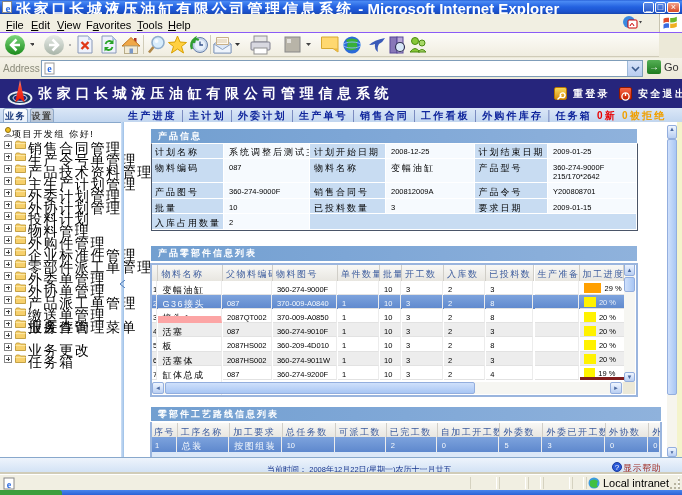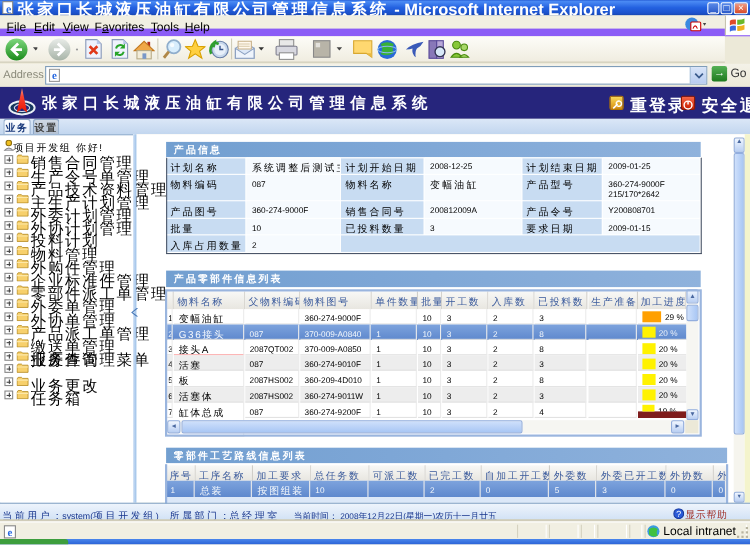--- a/index.html
+++ b/index.html
@@ -3,37 +3,37 @@
 <style>
 *{margin:0;padding:0;box-sizing:border-box}
 body{width:682px;height:495px;overflow:hidden;font-family:"Liberation Sans",sans-serif;position:relative;background:#ECE9D8}
 .abs{position:absolute}
 
 #titlebar{left:0;top:0;width:682px;height:14px;background:linear-gradient(#2a62d8 0%,#4a8af4 10%,#2361e0 50%,#1c52cc 85%,#1846ac 100%)}
 #titletxt{left:16px;top:0px;color:#fff;font-weight:bold;font-size:15px;white-space:nowrap}
 .ls3{letter-spacing:2.8px}
 .btn{position:absolute;top:1.5px;width:11px;height:11px;border:1px solid #fff;border-radius:2px;color:#fff;font-size:9px;line-height:9px;text-align:center}
 
-#menubar{left:0;top:14px;width:682px;height:19px;background:#f1efe2;border-bottom:7px solid #8b5cf6;font-size:11px;color:#000}
+#menubar{left:0;top:14px;width:682px;height:19px;background:#f1efe2;border-bottom:1px solid #8b5cf6;font-size:11px;color:#000}
 #menubar span{position:absolute;top:5px}
 #flagbox{position:absolute;left:659px;top:0px;width:23px;height:18px;background:#fff;border-left:1px solid #c8c4b0}
 
 #toolbar{left:0;top:33px;width:659px;height:24px;background:linear-gradient(#fdfcf8,#f0ede0);border-bottom:1px solid #cfcbb8}
 
 #addrbar{left:0;top:58px;width:682px;height:21px;background:linear-gradient(#f4f2e8,#ece9d8)}
 #addrlabel{position:absolute;left:3px;top:5px;font-size:10px;color:#8a8a7a}
 #addrinput{position:absolute;left:41px;top:2px;width:602px;height:17px;background:#fff;border:1px solid #7f9db9;font-size:11px;color:#000}
 #addrtxt{position:absolute;left:17px;top:1px;white-space:nowrap}
 #addrdrop{position:absolute;right:0px;top:0px;width:15px;height:15px;background:linear-gradient(#d8e4f8,#b8ccf0);border-left:1px solid #9db9d8;color:#3a5a8c;font-size:7px;text-align:center;line-height:15px}
 #gobtn{position:absolute;left:647px;top:2px;width:14px;height:14px;background:linear-gradient(#55b055,#1e7a1e);border-radius:2px;color:#fff;text-align:center;font-size:10px;line-height:13px;font-weight:bold}
 #gotxt{position:absolute;left:664px;top:3px;font-size:11px;color:#333}
 
 #banner{left:0;top:79px;width:682px;height:29px;background:#26257c}
 #bannertitle{position:absolute;left:38px;top:6px;color:#fff;font-weight:bold;font-size:14px;letter-spacing:4.7px;white-space:nowrap}
-.bannerlink{position:absolute;top:8px;color:#fff;font-size:15px;font-weight:bold;letter-spacing:2.3px;white-space:nowrap}
+.bannerlink{position:absolute;top:8px;color:#fff;font-size:10px;font-weight:bold;letter-spacing:2.3px;white-space:nowrap}
 .bicon{position:absolute;top:8px;width:13px;height:13px;border-radius:2px}
 
 #tabrow{left:0;top:108px;width:682px;height:14px;background:linear-gradient(#dbe7f7,#c2d6ef)}
 .tab{position:absolute;top:0px;height:14px;font-size:9px;font-weight:bold;letter-spacing:1.6px;text-align:center;line-height:14px;border:1px solid #8fa8c8;border-bottom:none;border-radius:3px 3px 0 0;color:#1a3a7c}
 #tab1{left:3px;width:25px;background:linear-gradient(#fdfeff,#e8f0fa)}
 #tab2{left:30px;width:24px;background:linear-gradient(#d0d8e4,#b4c2d4);color:#444}
 #mainmenu{position:absolute;left:128px;top:1px;font-size:10px;font-weight:bold;color:#10269c;white-space:nowrap;letter-spacing:2.2px}
 #mainmenu .sep{color:#5a6aac;letter-spacing:0;padding:0 3px}
 #mainmenu .red{color:#e80000}
 #mainmenu .org{color:#f0a000}
@@ -233,20 +233,21 @@
 <div class="bannerlink" style="left:573px">重登录</div>
 <div class="bicon" style="left:619px;background:linear-gradient(#f86848,#c82000);border:1px solid #901800"><svg width="11" height="11">
         <circle cx="5.5" cy="5.5" r="3.6" fill="none" stroke="#fff" stroke-width="1.3"></circle>
         <path d="M5.5 2 V5" stroke="#fff" stroke-width="1.3"></path>
       </svg></div>
 <div class="bannerlink" style="left:638px">安全退出</div>
 </div>
 <div class="abs" id="tabrow">
 <div class="tab" id="tab1">业务</div>
 <div class="tab" id="tab2">设置</div>
+<div id="mainmenu">生产进度<span class="sep">│</span>主计划<span class="sep">│</span>外委计划<span class="sep">│</span>生产单号<span class="sep">│</span>销售合同<span class="sep">│</span>工作看板<span class="sep">│</span>外购件库存<span class="sep">│</span>任务箱 <span class="red">0新</span> <span class="org">0被拒绝</span></div>
 </div>
 <div class="abs" id="main">
 <div style="position:absolute;left:0;top:0;width:1px;height:335px;background:#b8cce4"></div>
 <div id="tree">
 <svg style="position:absolute;left:3px;top:4px" width="10" height="10">
         <circle cx="5" cy="3" r="2.5" fill="#f0c020" stroke="#907010"></circle>
         <path d="M1 10 Q5 5 9 10 Z" fill="#c8c8d8" stroke="#888"></path>
       </svg>
 <div class="treetop">项目开发组 你好!</div>
 <div id="treeitems">
@@ -436,21 +437,21 @@
       <div class="cell pcell" style="left:380px;top:172.79999999999998px;width:21.100000000000023px;height:14.2px;background:transparent;color:#f4f8fc;border-bottom:1px solid #e2e2e2">10</div>
       <div class="cell pcell" style="left:402.1px;top:172.79999999999998px;width:41px;height:14.2px;background:transparent;color:#f4f8fc;border-bottom:1px solid #e2e2e2">3</div>
       <div class="cell pcell" style="left:444.1px;top:172.79999999999998px;width:41.099999999999966px;height:14.2px;background:transparent;color:#f4f8fc;border-bottom:1px solid #e2e2e2">2</div>
       <div class="cell pcell" style="left:486.2px;top:172.79999999999998px;width:47.30000000000001px;height:14.2px;background:transparent;color:#f4f8fc;border-bottom:1px solid #e2e2e2">8</div>
       <div class="cell pcell" style="left:534.5px;top:172.79999999999998px;width:44px;height:14.2px;background:transparent;color:#f4f8fc;border-bottom:1px solid #e2e2e2"></div>
       <div class="cell" style="left:579.5px;top:172.79999999999998px;width:44px;height:14.2px;border-bottom:1px solid #e2e2e2;background:transparent;color:#f4f8fc">
         <div style="position:absolute;left:4px;top:2.6px;width:12.4px;height:10px;background:#fff200"></div>
         <span style="position:absolute;left:19.4px;top:3.6px;font-size:7.5px;color:#e8eef8">20 %</span>
       </div>
       <div class="cell pcell" style="left:152px;top:187px;width:5.400000000000006px;height:14.2px;padding-left:1px;border-bottom:1px solid #e2e2e2">3</div>
-      <div class="cell pcell pcjk" style="left:158.4px;top:187px;width:63.5px;height:14.2px;border-bottom:1px solid #fca5a5">接头A</div>
+      <div class="cell pcell pcjk" style="left:158.4px;top:187px;width:63.5px;height:14.2px;border-bottom:7px solid #fca5a5">接头A</div>
       <div class="cell pcell" style="left:223px;top:187px;width:48.99999999999997px;height:14.2px;border-bottom:1px solid #e2e2e2">2087QT002</div>
       <div class="cell pcell" style="left:272.9px;top:187px;width:64.20000000000005px;height:14.2px;border-bottom:1px solid #e2e2e2">370-009-A0850</div>
       <div class="cell pcell" style="left:338.1px;top:187px;width:40.89999999999998px;height:14.2px;border-bottom:1px solid #e2e2e2">1</div>
       <div class="cell pcell" style="left:380px;top:187px;width:21.100000000000023px;height:14.2px;border-bottom:1px solid #e2e2e2">10</div>
       <div class="cell pcell" style="left:402.1px;top:187px;width:41px;height:14.2px;border-bottom:1px solid #e2e2e2">3</div>
       <div class="cell pcell" style="left:444.1px;top:187px;width:41.099999999999966px;height:14.2px;border-bottom:1px solid #e2e2e2">2</div>
       <div class="cell pcell" style="left:486.2px;top:187px;width:47.30000000000001px;height:14.2px;border-bottom:1px solid #e2e2e2">8</div>
       <div class="cell pcell" style="left:534.5px;top:187px;width:44px;height:14.2px;border-bottom:1px solid #e2e2e2"></div>
       <div class="cell" style="left:579.5px;top:187px;width:44px;height:14.2px;border-bottom:1px solid #e2e2e2">
         <div style="position:absolute;left:4px;top:2.6px;width:12.4px;height:10px;background:#fff200"></div>
@@ -501,21 +502,21 @@
       <div class="cell pcell" style="left:152px;top:243.79999999999998px;width:5.400000000000006px;height:14.2px;padding-left:1px;border-bottom:1px solid #e2e2e2">7</div>
       <div class="cell pcell pcjk" style="left:158.4px;top:243.79999999999998px;width:63.5px;height:31px;border-bottom:1px solid #e2e2e2">缸体总成</div>
       <div class="cell pcell" style="left:222.9px;top:243.79999999999998px;width:48.99999999999997px;height:14.2px;border-bottom:1px solid #e2e2e2">087</div>
       <div class="cell pcell" style="left:272.9px;top:243.79999999999998px;width:64.20000000000005px;height:14.2px;border-bottom:1px solid #e2e2e2">360-274-9200F</div>
       <div class="cell pcell" style="left:338.1px;top:243.79999999999998px;width:40.89999999999998px;height:14.2px;border-bottom:1px solid #e2e2e2">1</div>
       <div class="cell pcell" style="left:380px;top:243.79999999999998px;width:21.100000000000023px;height:14.2px;border-bottom:1px solid #e2e2e2">10</div>
       <div class="cell pcell" style="left:402.1px;top:243.79999999999998px;width:41px;height:14.2px;border-bottom:1px solid #e2e2e2">3</div>
       <div class="cell pcell" style="left:444.1px;top:243.79999999999998px;width:41.099999999999966px;height:14.2px;border-bottom:1px solid #e2e2e2">2</div>
       <div class="cell pcell" style="left:486.2px;top:243.79999999999998px;width:47.30000000000001px;height:14.2px;border-bottom:1px solid #e2e2e2">4</div>
       <div class="cell pcell" style="left:534.5px;top:243.79999999999998px;width:44px;height:14.2px;border-bottom:1px solid #e2e2e2"></div>
-      <div class="cell" style="left:579.5px;top:243.79999999999998px;width:44px;height:14.2px;border-bottom:6px solid #7f1d1d">
+      <div class="cell" style="left:579.5px;top:243.79999999999998px;width:44px;height:14.2px;border-bottom:3px solid #7f1d1d">
         <div style="position:absolute;left:4px;top:2.6px;width:11.78px;height:10px;background:#fff200"></div>
         <span style="position:absolute;left:18.78px;top:3.6px;font-size:7.5px;color:#000">19 %</span>
       </div>
       <div style="position:absolute;left:624px;top:141px;width:11px;height:119px;background:#f6f6f2"></div>
       <div class="sbtn" style="left:624px;top:141px;width:11px;height:13px;font-size:6px;line-height:12px">▲</div>
       <div class="sthumb" style="left:624px;top:155px;width:11px;height:15px"></div>
       <div class="sbtn" style="left:624px;top:250px;width:11px;height:10px;font-size:6px;line-height:9px">▼</div>
       <div style="position:absolute;left:152px;top:260px;width:472px;height:12px;background:#f6f6f2"></div>
       <div class="sbtn" style="left:152px;top:260px;width:12px;height:12px;font-size:6px;line-height:11px">◄</div>
       <div class="sthumbh" style="left:165px;top:260px;width:310px;height:12px"></div>
@@ -549,21 +550,20 @@
       <div style="position:absolute;left:151px;top:329.5px;width:510px;height:5.5px;background:#dce8f8"></div>
       <div style="position:absolute;left:150px;top:299.5px;width:512px;height:36px;border-left:2px solid #9ab5de;border-right:2px solid #9ab5de"></div>
       <div style="position:absolute;left:667px;top:3px;width:10px;height:332px;background:#f6f5ee"></div>
       <div class="sbtn" style="left:667px;top:3px;width:10px;height:14px;font-size:6px">▲</div>
       <div class="sthumb" style="left:667px;top:17px;width:10px;height:256px"></div>
       <div class="sbtn" style="left:667px;top:325px;width:10px;height:9.5px;font-size:5px;line-height:9px">▼</div>
     </div>
 <div id="ystrip"></div>
 </div>
 <div class="abs" id="appstatus">
-<span class="abs" style="left:2px;top:5px;letter-spacing:2.4px">当前用户<span style="letter-spacing:0">：</span><span style="letter-spacing:0;font-size:8px">system(</span>项目开发组<span style="letter-spacing:0;font-size:8px">)</span>&nbsp;&nbsp;所属部门<span style="letter-spacing:0">：</span>总经理室</span>
 <span class="abs" style="left:267px;top:6px;letter-spacing:0px;font-size:8px">当前时间<span style="letter-spacing:0">：</span>&nbsp;<span style="letter-spacing:0;font-size:7.5px">2008</span>年<span style="letter-spacing:0;font-size:7.5px">12</span>月<span style="letter-spacing:0;font-size:7.5px">22</span>日<span style="letter-spacing:0;font-size:7.5px">(</span>星期一<span style="letter-spacing:0;font-size:7.5px">)</span>农历十一月廿五</span>
 <svg class="abs" style="left:612px;top:4px" width="10" height="10">
       <circle cx="5" cy="5" r="4.5" fill="#2a5ad8" stroke="#1a3a9c"></circle>
       <text x="5" y="8" font-size="8" fill="#fff" text-anchor="middle">?</text>
     </svg>
 <span class="abs" style="left:623px;top:4px;color:#a03028;letter-spacing:0.6px">显示帮助</span>
 </div>
 <div class="abs" id="iestatus">
 <svg class="abs" style="left:3px;top:2px" width="13" height="13">
       <rect x="1" y="1" width="10" height="11" fill="#fff" stroke="#888"></rect>

